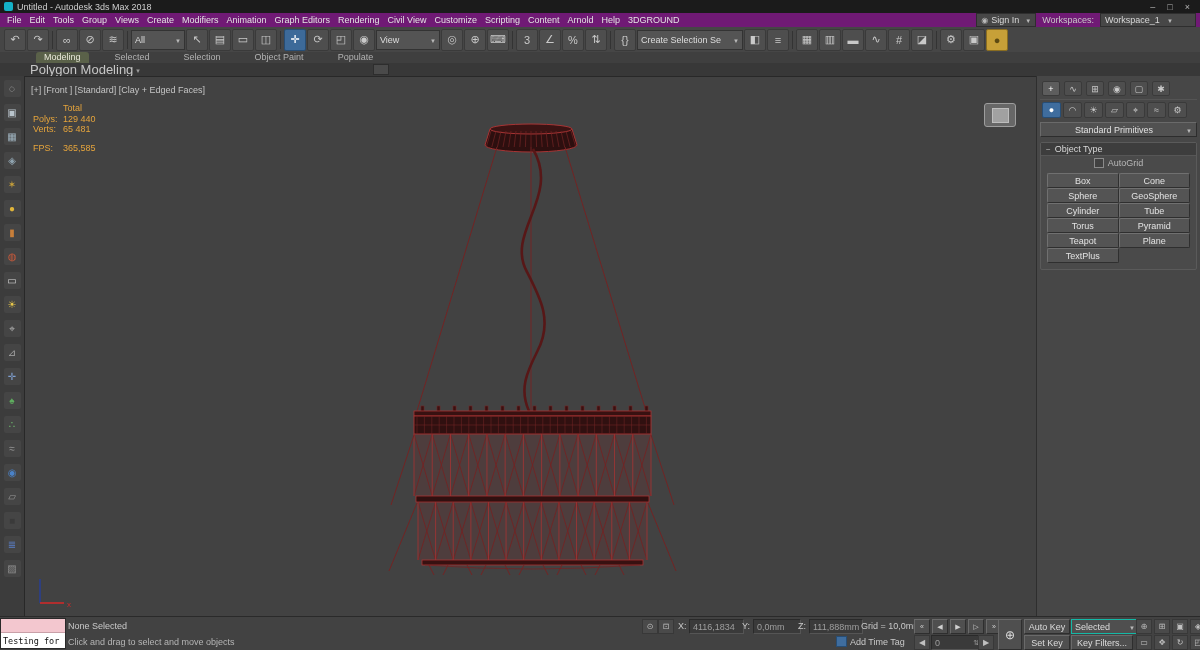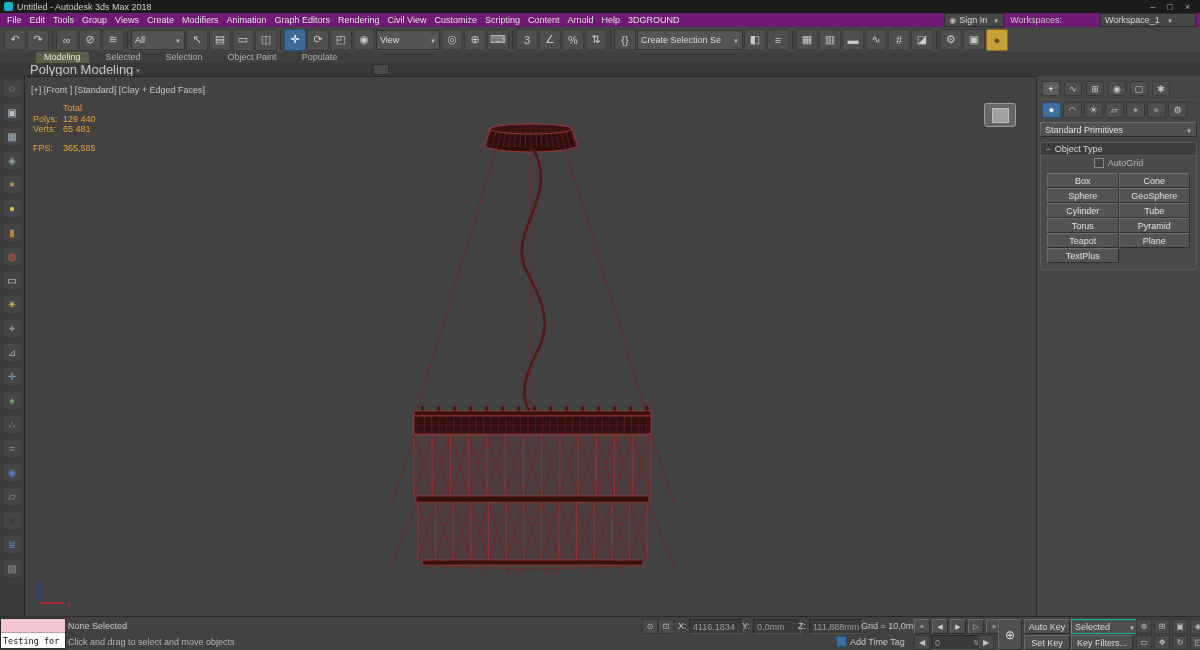--- a/index.html
+++ b/index.html
@@ -19,41 +19,41 @@
   .menubar{position:absolute;top:13px;left:0;right:0;height:14px;background:#701a75;
            border-bottom:1px solid #2e2e2e;display:flex;align-items:center;padding-left:3px;}
   .mb-items{display:flex;align-items:center;}
   .menu-item{padding:0 4px;font-size:9px;color:#e3e3e3;white-space:nowrap;}
   .mb-right{margin-left:auto;display:flex;align-items:center;gap:6px;padding-right:4px;}
   .signin{display:flex;align-items:center;gap:3px;border:1px solid #2e2e2e;background:#474747;
           height:12px;padding:0 4px;font-size:9px;color:#d8d8d8;}
   .person{font-size:8px;color:#b8b8b8;}
   .ws-label{font-size:9px;color:#c8c8c8;}
   .ws-dd{display:flex;align-items:center;gap:4px;border:1px solid #2e2e2e;background:#474747;
-         height:12px;padding:0 4px;font-size:9px;color:#d8d8d8;min-width:86px;margin-left:32px;}
+         height:12px;padding:0 4px;font-size:9px;color:#d8d8d8;min-width:86px;}
   .dd-arr::after{content:"▼";font-size:6px;color:#b8b8b8;margin-left:3px;}
 
   
   .toolbar{position:absolute;top:27px;left:0;right:0;height:25px;background:#464646;
            border-bottom:1px solid #393939;display:flex;align-items:center;gap:1px;padding:0 4px;}
   .tb-icon{width:20px;height:20px;background:#4e4e4e;border:1px solid #3a3a3a;border-radius:2px;
            display:flex;align-items:center;justify-content:center;font-size:11px;color:#c9c9c9;flex:0 0 auto;}
   .tb-icon.active{background:#3d6a99;border-color:#274d74;color:#fff;}
   .tb-icon.accent{background:#c7a038;border-color:#8a6d20;color:#5d4a12;}
   .tb-sep{width:1px;height:18px;background:#333;margin:0 2px;flex:0 0 auto;}
   .tb-dd{height:18px;background:#545454;border:1px solid #333;display:flex;align-items:center;
          padding:0 3px;font-size:9px;color:#ddd;flex:0 0 auto;}
   .tb-dd-label{flex:1;overflow:hidden;white-space:nowrap;}
   [data-name="selection-filter-dropdown"]{width:46px;}
   [data-name="reference-coordinate-dropdown"]{width:56px;}
   [data-name="named-selection-set-dropdown"]{width:98px;}
 
   
   .ribbon-tabs{position:absolute;top:52px;left:0;right:0;height:11px;background:#3f3f3f;
-               display:flex;align-items:flex-end;padding-left:36px;gap:9px;}
+               display:flex;align-items:flex-end;padding-left:36px;gap:18px;}
   .rtab{font-size:9px;color:#b2b2b2;padding:0 8px;height:11px;line-height:11px;white-space:nowrap;}
   .rtab.active{background:#5a6149;color:#eaeadb;border-radius:3px 3px 0 0;}
   .ribbon-sub{position:absolute;top:63px;left:0;right:0;height:13px;background:#383838;
               border-bottom:1px solid #2c2c2c;display:flex;align-items:center;padding-left:30px;gap:3px;}
   .rsub-label{font-size:13px;color:#c6c6c6;}
   .rsub-caret::after{content:"▾";font-size:7px;color:#9a9a9a;}
   .rb-cfg{margin-left:230px;width:14px;height:9px;background:#4a4a4a;border:1px solid #2d2d2d;}
 
   
   .left-strip{position:absolute;left:0;top:76px;bottom:33px;width:24px;background:#3c3c3c;
@@ -82,21 +82,21 @@
              border-left:1px solid #2e2e2e;padding:3px;}
   .cp-tabs{display:flex;gap:4px;padding:2px 2px 3px;}
   .cp-tab{width:16px;height:13px;background:#4e4e4e;border:1px solid #3a3a3a;border-radius:2px;
           display:flex;align-items:center;justify-content:center;font-size:9px;color:#c9c9c9;}
   .cp-tab.active{background:#5d5d5d;color:#fff;}
   .cp-cats{display:flex;gap:2px;padding:2px;border-top:1px solid #545454;}
   .cp-cat{width:17px;height:14px;background:#4e4e4e;border:1px solid #3a3a3a;border-radius:2px;
           display:flex;align-items:center;justify-content:center;font-size:9px;color:#c9c9c9;}
   .cp-cat.active{background:#3f6d9e;border-color:#274d74;color:#fff;}
   .cp-dd{margin-top:2px;height:13px;background:#515151;border:1px solid;border-color:#6a6a6a #2d2d2d #2d2d2d #6a6a6a;
-         display:flex;align-items:center;padding:0 4px;font-size:9px;color:#e0e0e0;}
+         display:flex;align-items:center;padding:0 4px;font-size:9px;color:#e0e0e0;text-align:center;}
   .cp-dd span:first-child{flex:1;}
   .rollout{margin-top:5px;border:1px solid #5a5a5a;border-radius:2px;background:#4a4a4a;}
   .rollout-h{height:12px;background:#3d3d3d;border-bottom:1px solid #565656;display:flex;
              align-items:center;gap:4px;padding:0 5px;font-size:9px;color:#d8d8d8;}
   .rh-min::before{content:"−";font-size:8px;color:#bdbdbd;}
   .autogrid-row{height:14px;display:flex;align-items:center;justify-content:center;gap:4px;
                 color:#b8b8b8;font-size:9px;}
   .checkbox{width:8px;height:8px;background:#414141;border:1px solid #8a8a8a;}
   .btn-grid{display:grid;grid-template-columns:1fr 1fr;gap:0;padding:3px 6px 6px;}
   .cp-btn{height:13px;background:#545454;border:1px solid;border-color:#707070 #2f2f2f #2f2f2f #707070;

